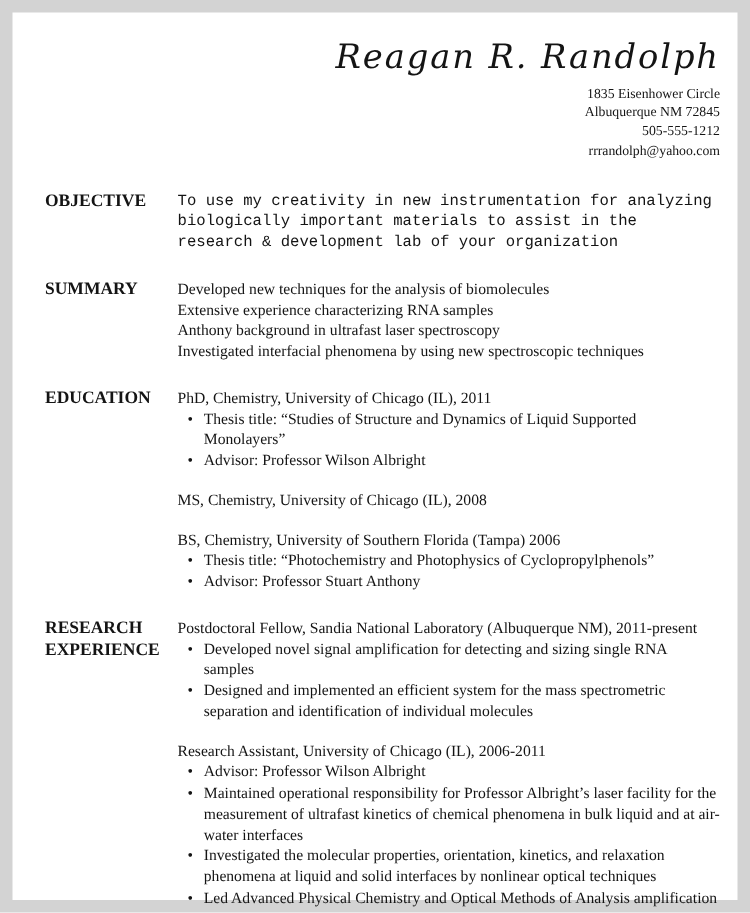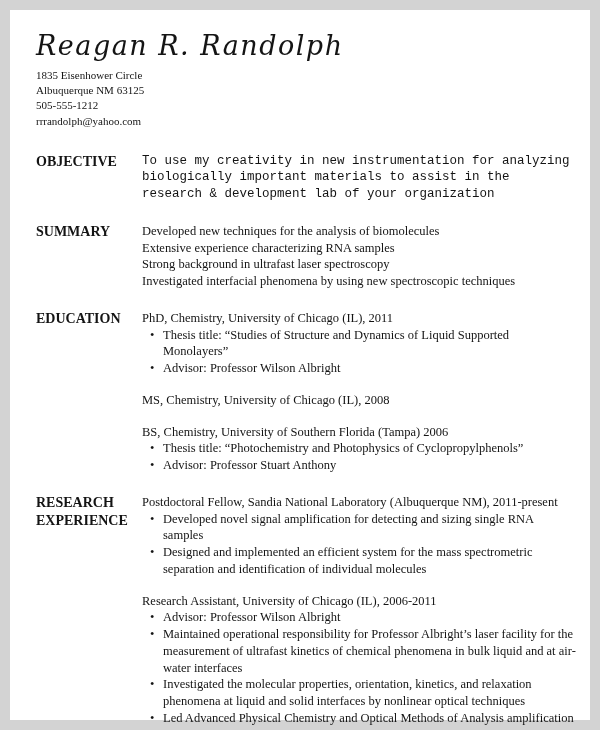--- a/index.html
+++ b/index.html
@@ -15,21 +15,21 @@
   }
   .page {
     position: absolute;
     left: 10px;
     top: 10px;
     width: 580px;
     height: 710px;
     background: #ffffff;
     padding: 20px 14px 18px 26px;
   }
-  .header { text-align: left; margin-bottom: 24px; }
+  .header { text-align: right; margin-bottom: 24px; }
   .name {
     font-family: "DejaVu Serif", serif;
     font-style: italic;
     font-weight: 500;
     font-size: 27px;
     letter-spacing: 1.5px;
     margin: 0 0 7px 0;
   }
   .contact { font-size: 11px; line-height: 1.38; }
   .section {
@@ -54,38 +54,38 @@
   .bullet-text { flex: 1 1 auto; }
 </style>
 </head>
 <body>
 
 <div class="page">
 
   <div class="header">
     <h1 class="name">Reagan R. Randolph</h1>
     <div class="contact">1835 Eisenhower Circle</div>
-    <div class="contact">Albuquerque NM 63125</div>
+    <div class="contact">Albuquerque NM 72845</div>
     <div class="contact">505-555-1212</div>
     <div class="contact">rrrandolph@yahoo.com</div>
   </div>
 
   <div class="section">
     <div class="label">OBJECTIVE</div>
     <div class="content">
       <p class="para">To use my creativity in new instrumentation for analyzing biologically important materials to assist in the research &amp; development lab of your organization</p>
     </div>
   </div>
 
   <div class="section">
     <div class="label">SUMMARY</div>
     <div class="content">
       <div class="line">Developed new techniques for the analysis of biomolecules</div>
       <div class="line">Extensive experience characterizing RNA samples</div>
-      <div class="line">Strong background in ultrafast laser spectroscopy</div>
+      <div class="line">Anthony background in ultrafast laser spectroscopy</div>
       <div class="line">Investigated interfacial phenomena by using new spectroscopic techniques</div>
     </div>
   </div>
 
   <div class="section">
     <div class="label">EDUCATION</div>
     <div class="content">
 
       <div class="entry">
         <div class="entry-title">PhD, Chemistry, University of Chicago (IL), 2011</div>

